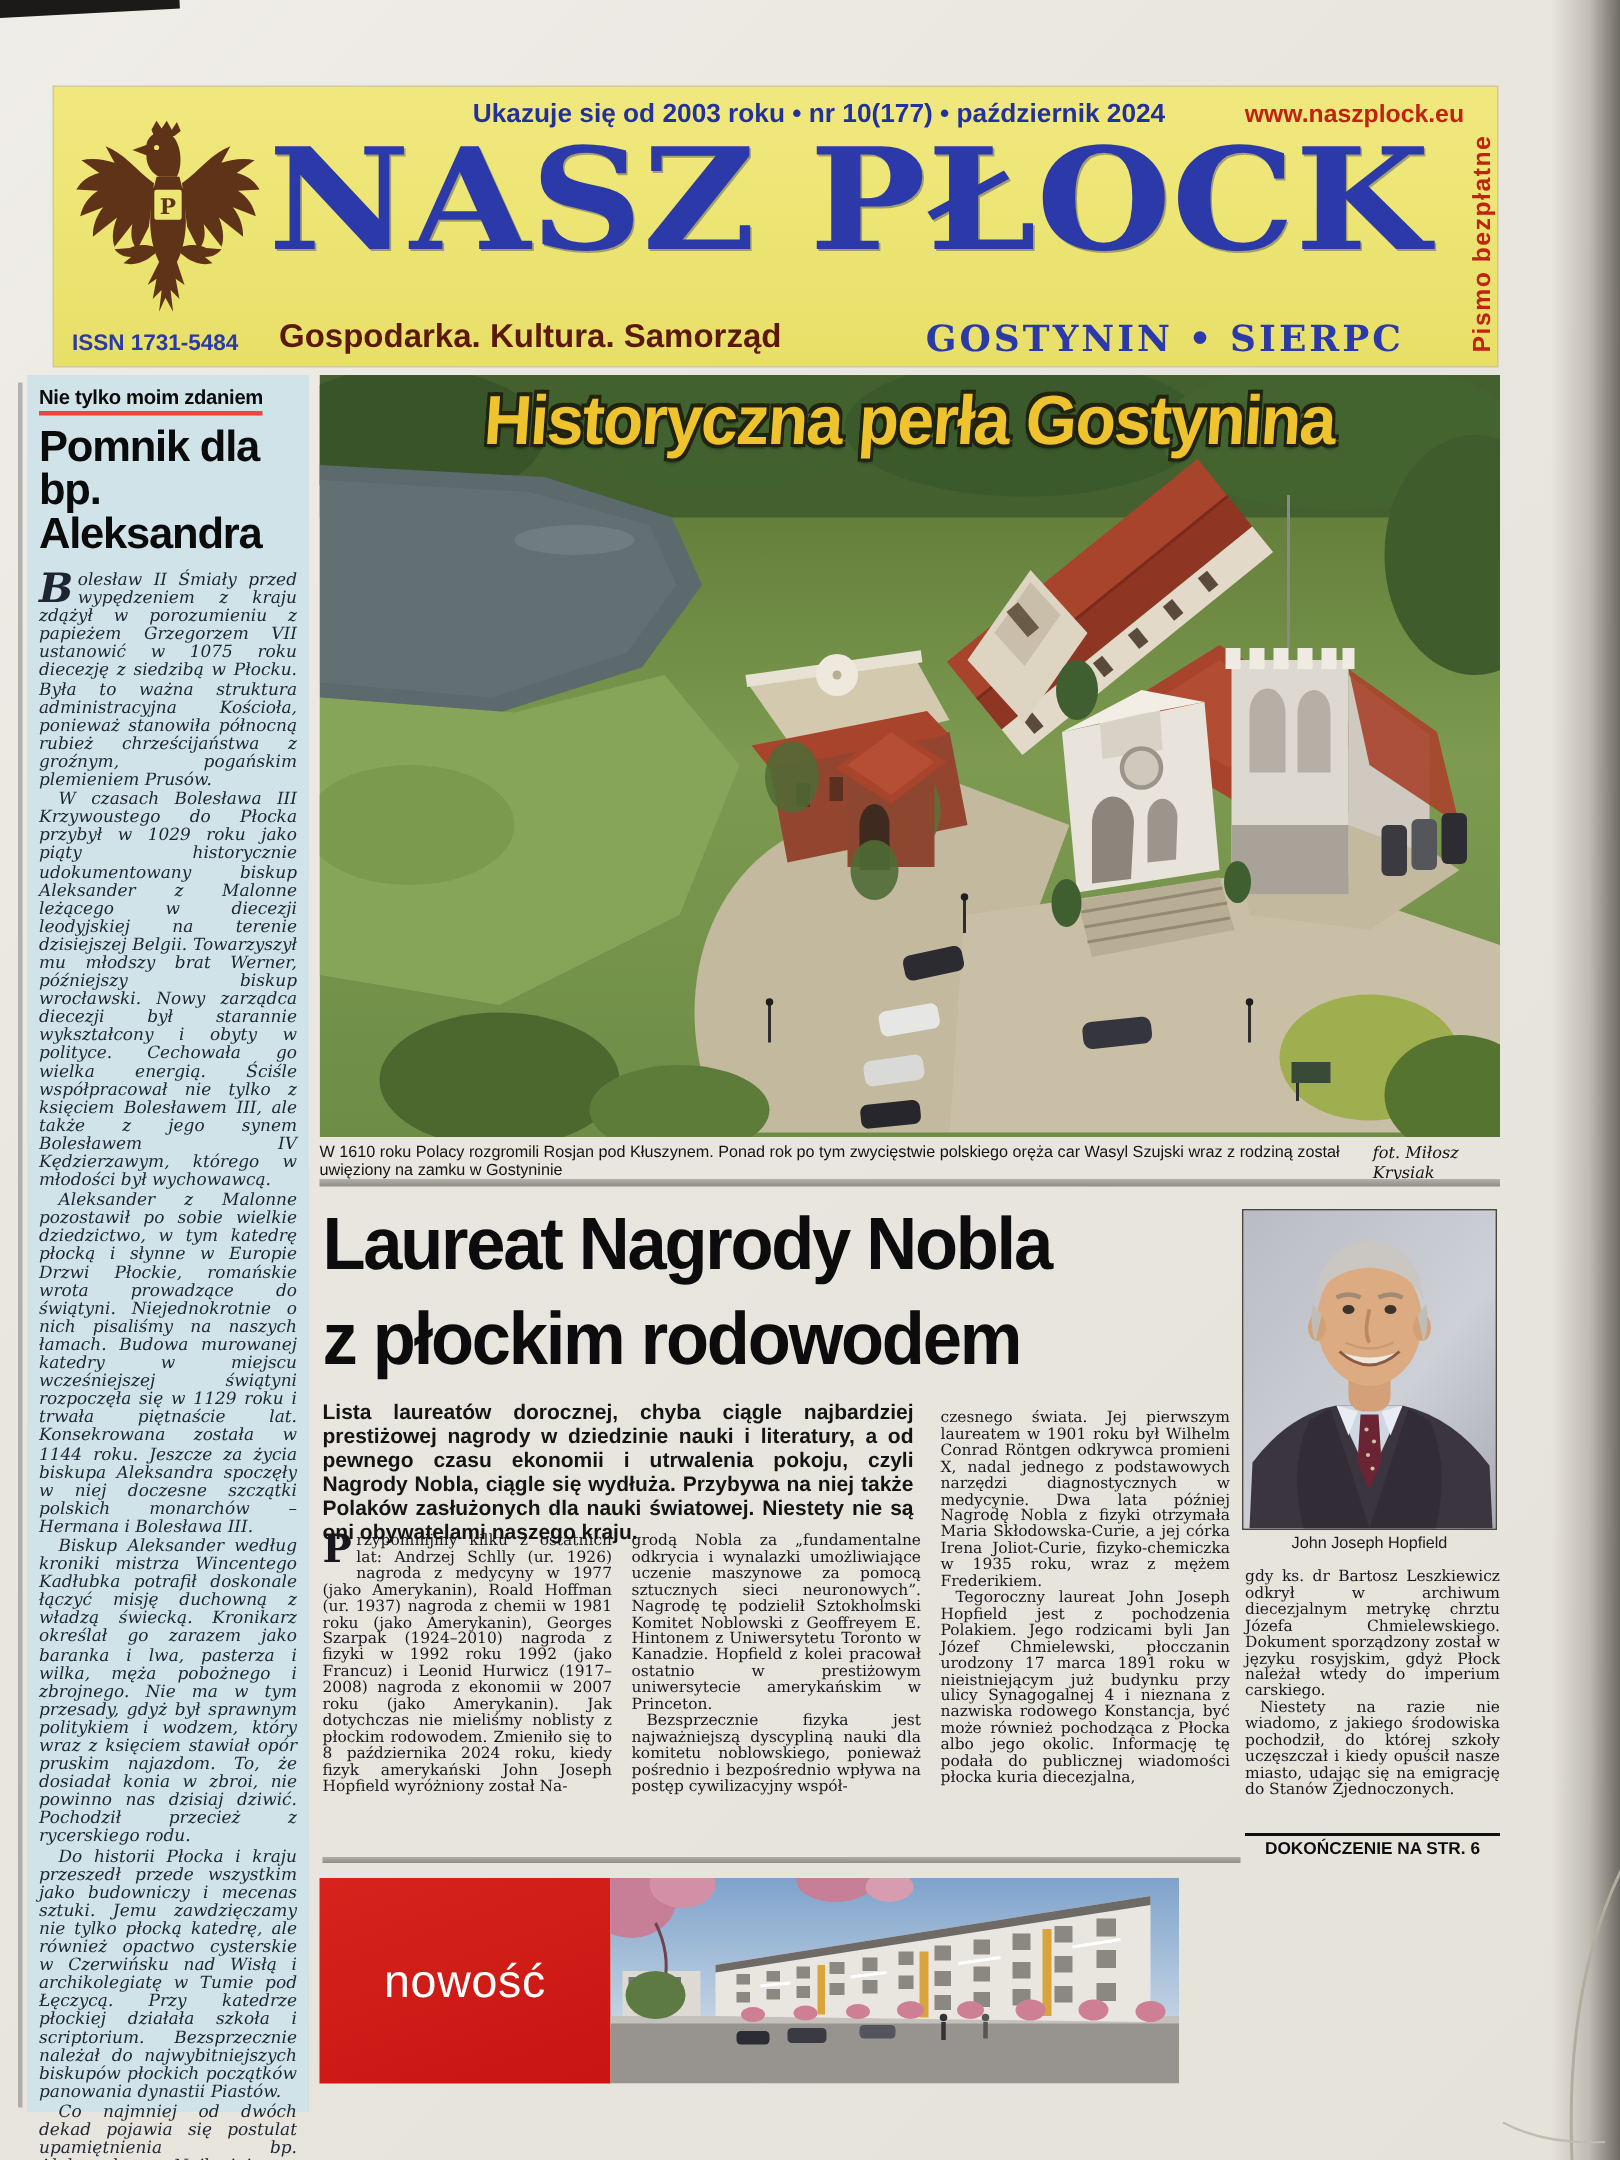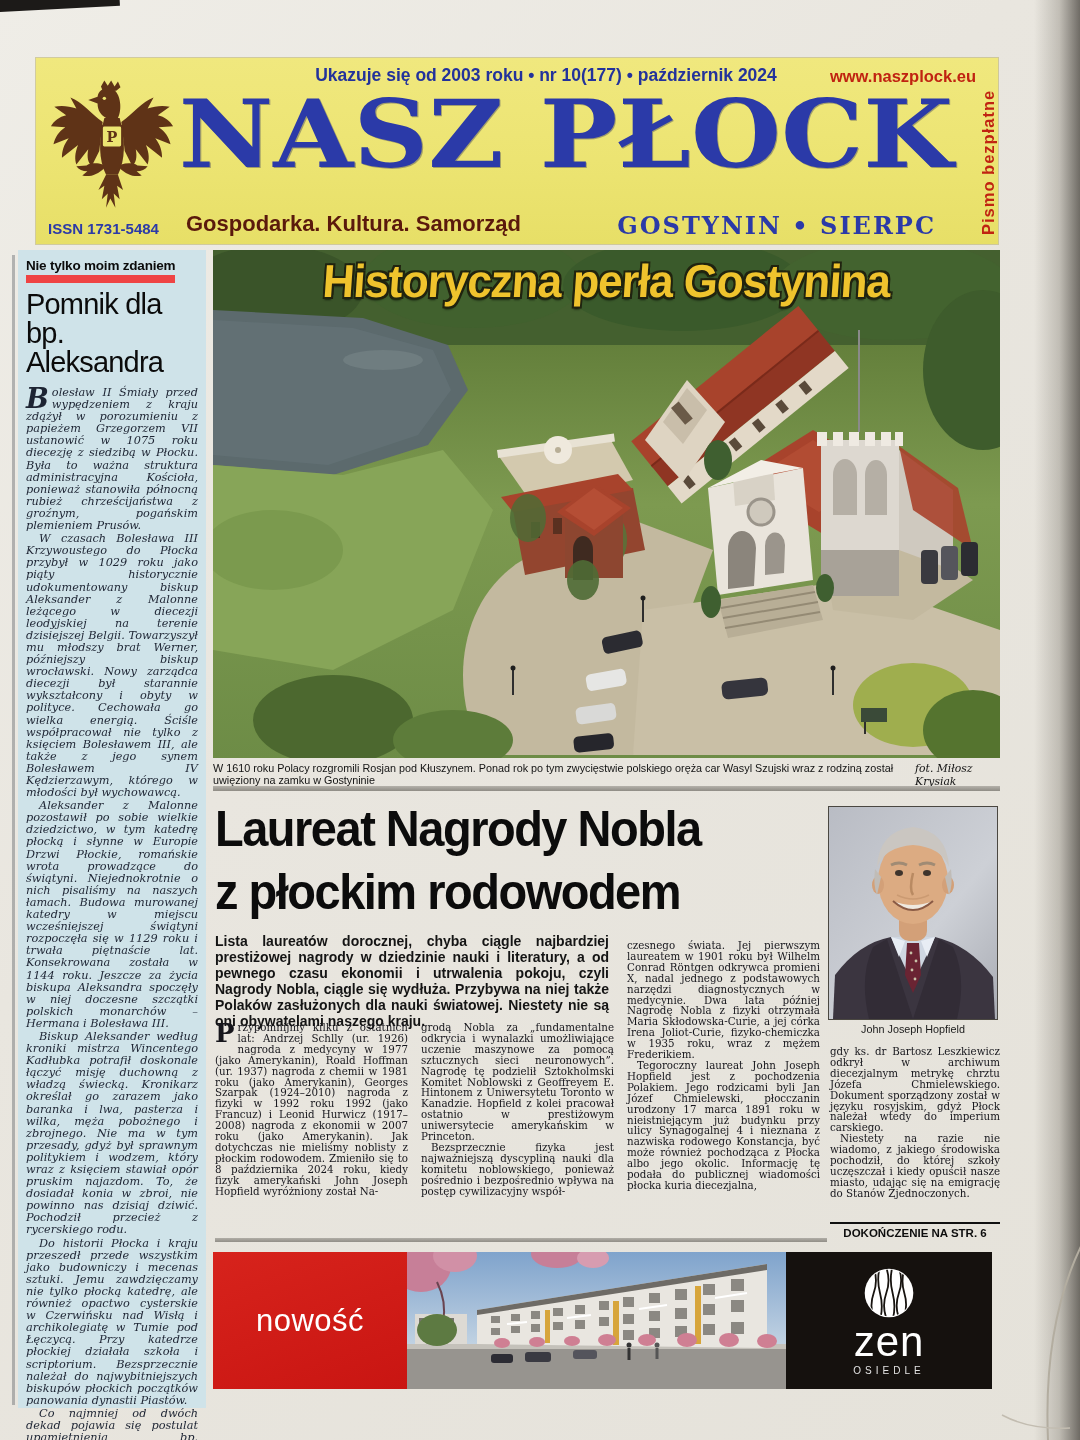--- a/index.html
+++ b/index.html
@@ -30,22 +30,22 @@
   .tagline{position:absolute;left:150px;bottom:7px;color:#5a190c;font-weight:bold;font-size:22px;}
   .region{position:absolute;right:62px;bottom:4px;color:#2b3aa8;font-weight:bold;font-size:24px;
       font-family:"DejaVu Serif","Liberation Serif",serif;letter-spacing:2px;}
   .free-vert{position:absolute;right:0px;top:12px;height:165px;color:#c02311;font-weight:bold;font-size:16.5px;
       writing-mode:vertical-rl;transform:rotate(180deg);letter-spacing:1px;}
   .eagle-box{position:absolute;left:8px;top:20px;width:136px;height:140px;}
   
   .left-col{position:absolute;left:18px;top:250px;width:188px;height:1158px;background:#cfe3e9;
       padding:6px 8px;box-sizing:border-box;}
   .kicker{display:inline-block;font-weight:bold;font-size:13.5px;color:#0b0b0b;
-      border-bottom:8px solid #ef4444;padding-bottom:2px;margin-bottom:5px;letter-spacing:-0.2px;}
-  .lc-head{font-weight:normal;font-size:29px;line-height:29px;color:#0b0b0b;letter-spacing:-0.8px;margin:2px 0 10px 0;}
+      border-bottom:3px solid #ef4444;padding-bottom:2px;margin-bottom:5px;letter-spacing:-0.2px;}
+  .lc-head{font-weight:bold;font-size:29px;line-height:29px;color:#0b0b0b;letter-spacing:-0.8px;margin:2px 0 10px 0;}
   .lc-p{font-family:"DejaVu Serif","Liberation Serif",serif;font-style:italic;font-size:11.3px;line-height:12.1px;
       color:#1d2433;text-align:justify;margin:0;}
   .lc-p + .lc-p{text-indent:13px;margin-top:1px;}
   .lc-drop::first-letter{float:left;font-size:27px;line-height:22px;padding:1px 3px 0 0;font-weight:bold;}
   
   .photo-main{position:absolute;left:213px;top:250px;width:787px;height:508px;overflow:hidden;}
   .photo-title{position:absolute;left:0;top:6px;width:100%;text-align:center;
       font-weight:bold;font-size:44px;color:#efc32d;transform:skewX(-4deg) scaleY(1.05);letter-spacing:-1px;
       text-shadow:-2px -2px 0 #20230f,2px -2px 0 #20230f,-2px 2px 0 #20230f,2px 2px 0 #20230f,0 3px 2px rgba(0,0,0,.6);}
   .caption-row{position:absolute;left:213px;top:762px;width:787px;display:flex;justify-content:space-between;
@@ -460,40 +460,20 @@
 
         <rect x="118" y="100" width="26" height="10" rx="3" fill="#3a3a42"></rect>
         <rect x="166" y="98" width="24" height="9" rx="3" fill="#54545c"></rect>
         <rect x="84" y="102" width="22" height="9" rx="3" fill="#2c2c34"></rect>
         <line x1="222" y1="96" x2="222" y2="108" stroke="#333" stroke-width="3"></line>
         <circle cx="222" cy="93" r="2.5" fill="#333"></circle>
         <line x1="250" y1="96" x2="250" y2="107" stroke="#555" stroke-width="3"></line>
         <circle cx="250" cy="93" r="2.5" fill="#555"></circle>
       </svg>
     </div>
-    <div class="ad-zen">
-      <svg viewBox="0 0 60 60" width="54" height="54">
-        <defs>
-            <clipPath id="zc">
-              <circle cx="30" cy="30" r="26"></circle>
-            </clipPath>
-          </defs>
-        <circle cx="30" cy="30" r="27" fill="#ffffff"></circle>
-        <g clip-path="url(#zc)" stroke="#17130f" stroke-width="2" fill="none">
-          <path d="M13,2 q5,14 0,28 q-5,14 0,28"></path>
-          <path d="M20,0 q-4,15 0,30 q4,15 0,30"></path>
-          <path d="M27,2 q5,14 0,28 q-5,14 0,28"></path>
-          <path d="M34,0 q-4,15 0,30 q4,15 0,30"></path>
-          <path d="M41,2 q5,14 0,28 q-5,14 0,28"></path>
-          <path d="M47,4 q-4,13 0,26 q4,13 0,26"></path>
-        </g>
-      </svg>
-      <div class="zen-word">zen</div>
-      <div class="zen-sub">OSIEDLE</div>
-    </div>
   </div>
 
   <svg class="scratch">
     <path d="M1148,1160 Q1040,1250 1048,1440" stroke="#b3ada0" stroke-width="2" fill="none"></path>
     <path d="M1002,1415 Q1030,1430 1070,1428" stroke="#c2bcb0" stroke-width="1.5" fill="none"></path>
   </svg>
 
 </div>
 
 </body></html>

